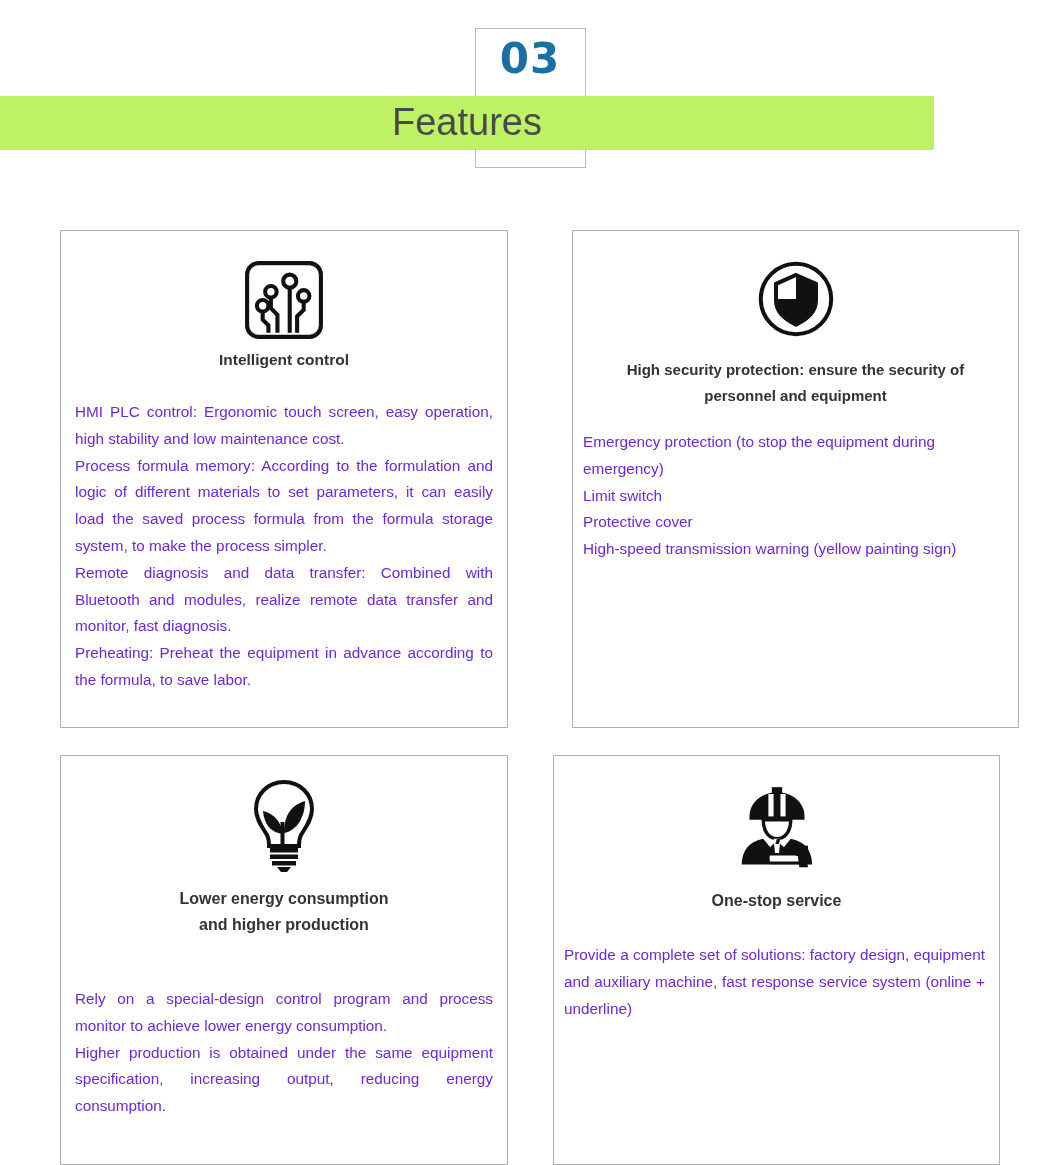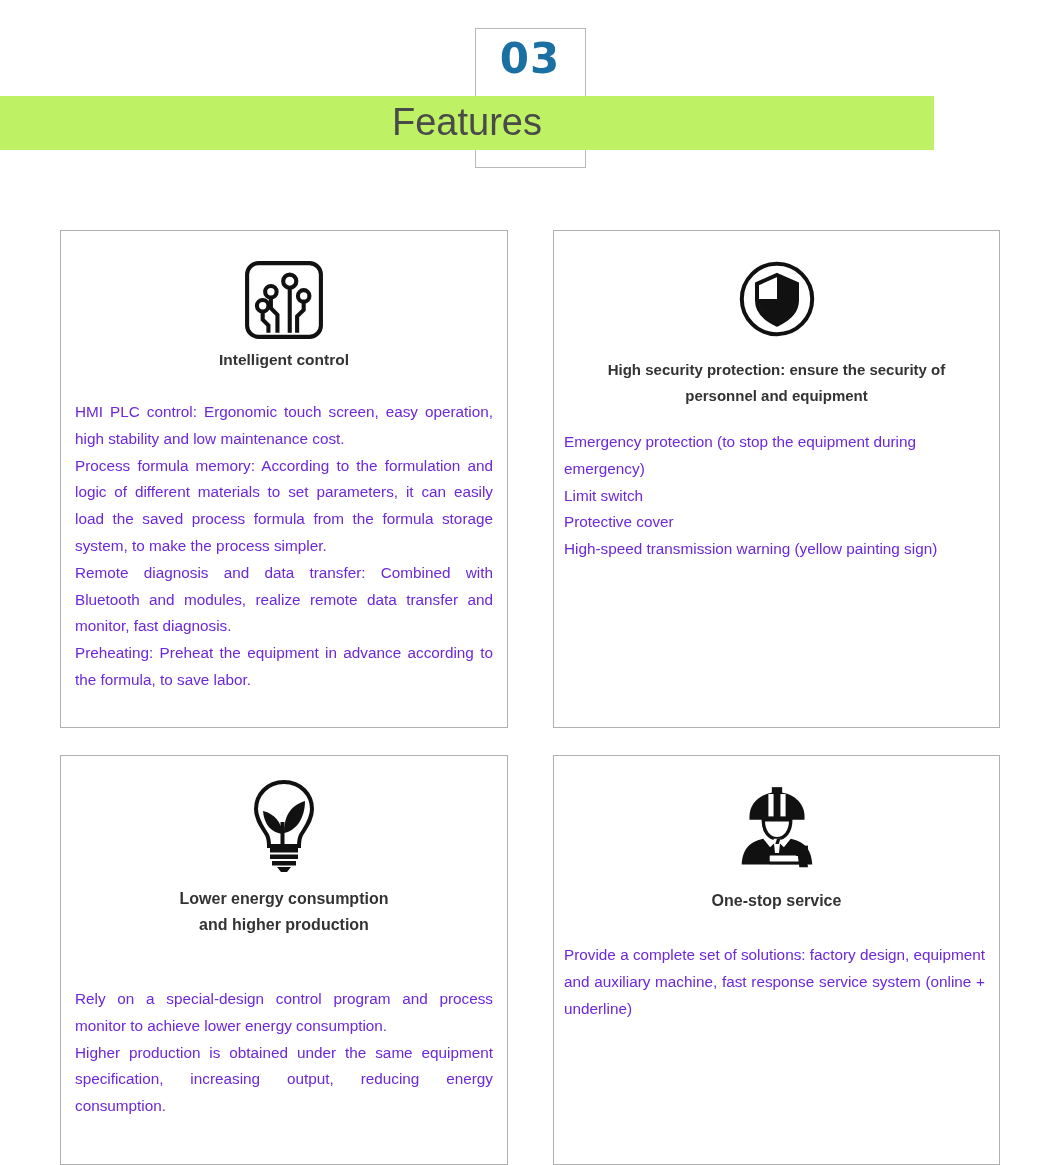--- a/index.html
+++ b/index.html
@@ -75,21 +75,21 @@
   }
 
   .card {
     position: absolute;
     border: 1px solid #b0b0b0;
     background: #ffffff;
     overflow: hidden;
   }
 
   .card-0 { left: 0px;   top: 0px;   width: 448px; height: 498px; }
-  .card-1 { left: 493px; top: 0px;   width: 447px; height: 498px; }
+  .card-1 { left: 512px; top: 0px;   width: 447px; height: 498px; }
   .card-2 { left: 0px;   top: 525px; width: 448px; height: 410px; }
   .card-3 { left: 493px; top: 525px; width: 447px; height: 410px; }
 
   .card-icon {
     width: 100%;
     display: flex;
     justify-content: center;
     align-items: flex-end;
   }
 

